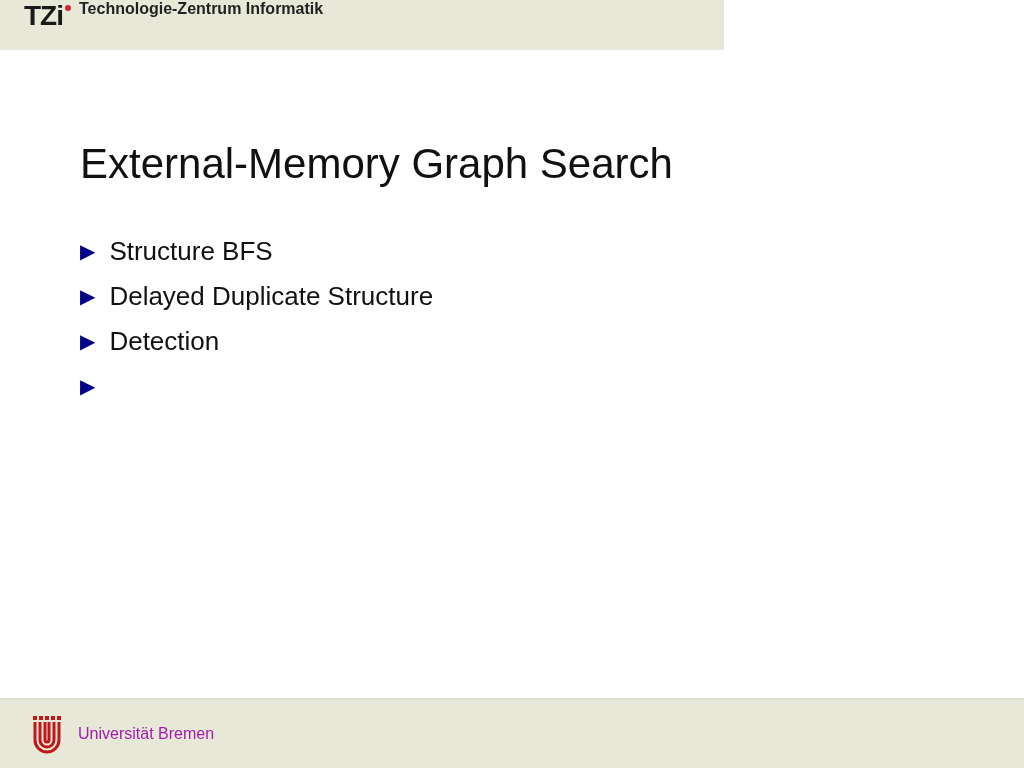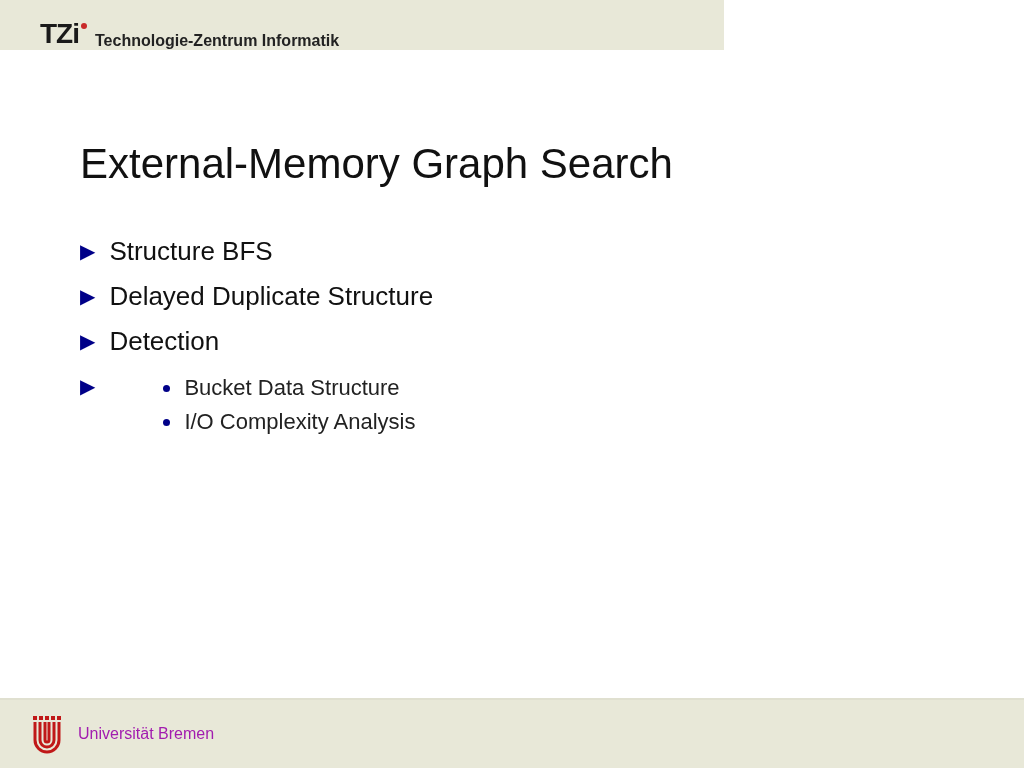--- a/index.html
+++ b/index.html
@@ -1,21 +1,21 @@
 <!DOCTYPE html>
 <html><head>
 <meta charset="utf-8">
 <style>
   * { margin: 0; padding: 0; box-sizing: border-box; }
   html, body { width: 1024px; height: 768px; font-family: Arial, Helvetica, sans-serif; background: #fff; overflow: hidden; }
   .slide { width: 1024px; height: 768px; position: relative; }
 
   .top-bar { height: 50px; background: #e8e8d8; position: relative; }
   .top-bar::after { content: ""; position: absolute; right: 0; top: 0; width: 300px; height: 50px; background: #fff; }
-  .tzi-wrap { display: flex; align-items: flex-end; height: 100%; padding-left: 40px; gap: 10px; }
+  .tzi-wrap { display: flex; align-items: flex-start; height: 100%; padding-left: 24px; gap: 10px; }
   .tzi-logo { display: flex; align-items: baseline; font-weight: 900; font-size: 28px; font-family: Arial, sans-serif; color: #1a1a1a; letter-spacing: -1px; }
   .tzi-logo .dot { width: 6px; height: 6px; background: #c92a2a; border-radius: 50%; display: inline-block; position: relative; top: -14px; left: 2px; }
   .tzi-text { font-size: 16px; font-weight: bold; color: #222; }
 
   .content { padding: 90px 120px 0 80px; }
   .title { font-size: 42px; font-weight: 400; color: #111; margin-bottom: 48px; }
   .bullets { list-style: none; }
   .bullets > li { font-size: 26px; color: #111; margin-bottom: 14px; display: flex; align-items: flex-start; }
   .tri { color: #000088; margin-right: 14px; font-size: 20px; line-height: 30px; }
   .sub { list-style: none; margin-left: 54px; margin-top: 4px; }
@@ -53,30 +53,20 @@
         <span class="tri">▶</span>
         <span>Delayed Duplicate Structure</span>
       </li>
       <li>
         <span class="tri">▶</span>
         <span>Detection</span>
       </li>
       <li>
         <span class="tri">▶</span>
         <div>
-          <ul class="sub">
-            <li>
-              <span class="dotb"></span>
-              <span>Bucket Data Structure</span>
-            </li>
-            <li>
-              <span class="dotb"></span>
-              <span>I/O Complexity Analysis</span>
-            </li>
-          </ul>
         </div>
       </li>
     </ul>
   </div>
 
   <div class="bottom-bar">
     <div class="uni-logo">
       <svg viewBox="0 0 34 40">
         <rect x="3" y="2" width="4" height="4" fill="#c01818"></rect>
         <rect x="9" y="2" width="4" height="4" fill="#c01818"></rect>

